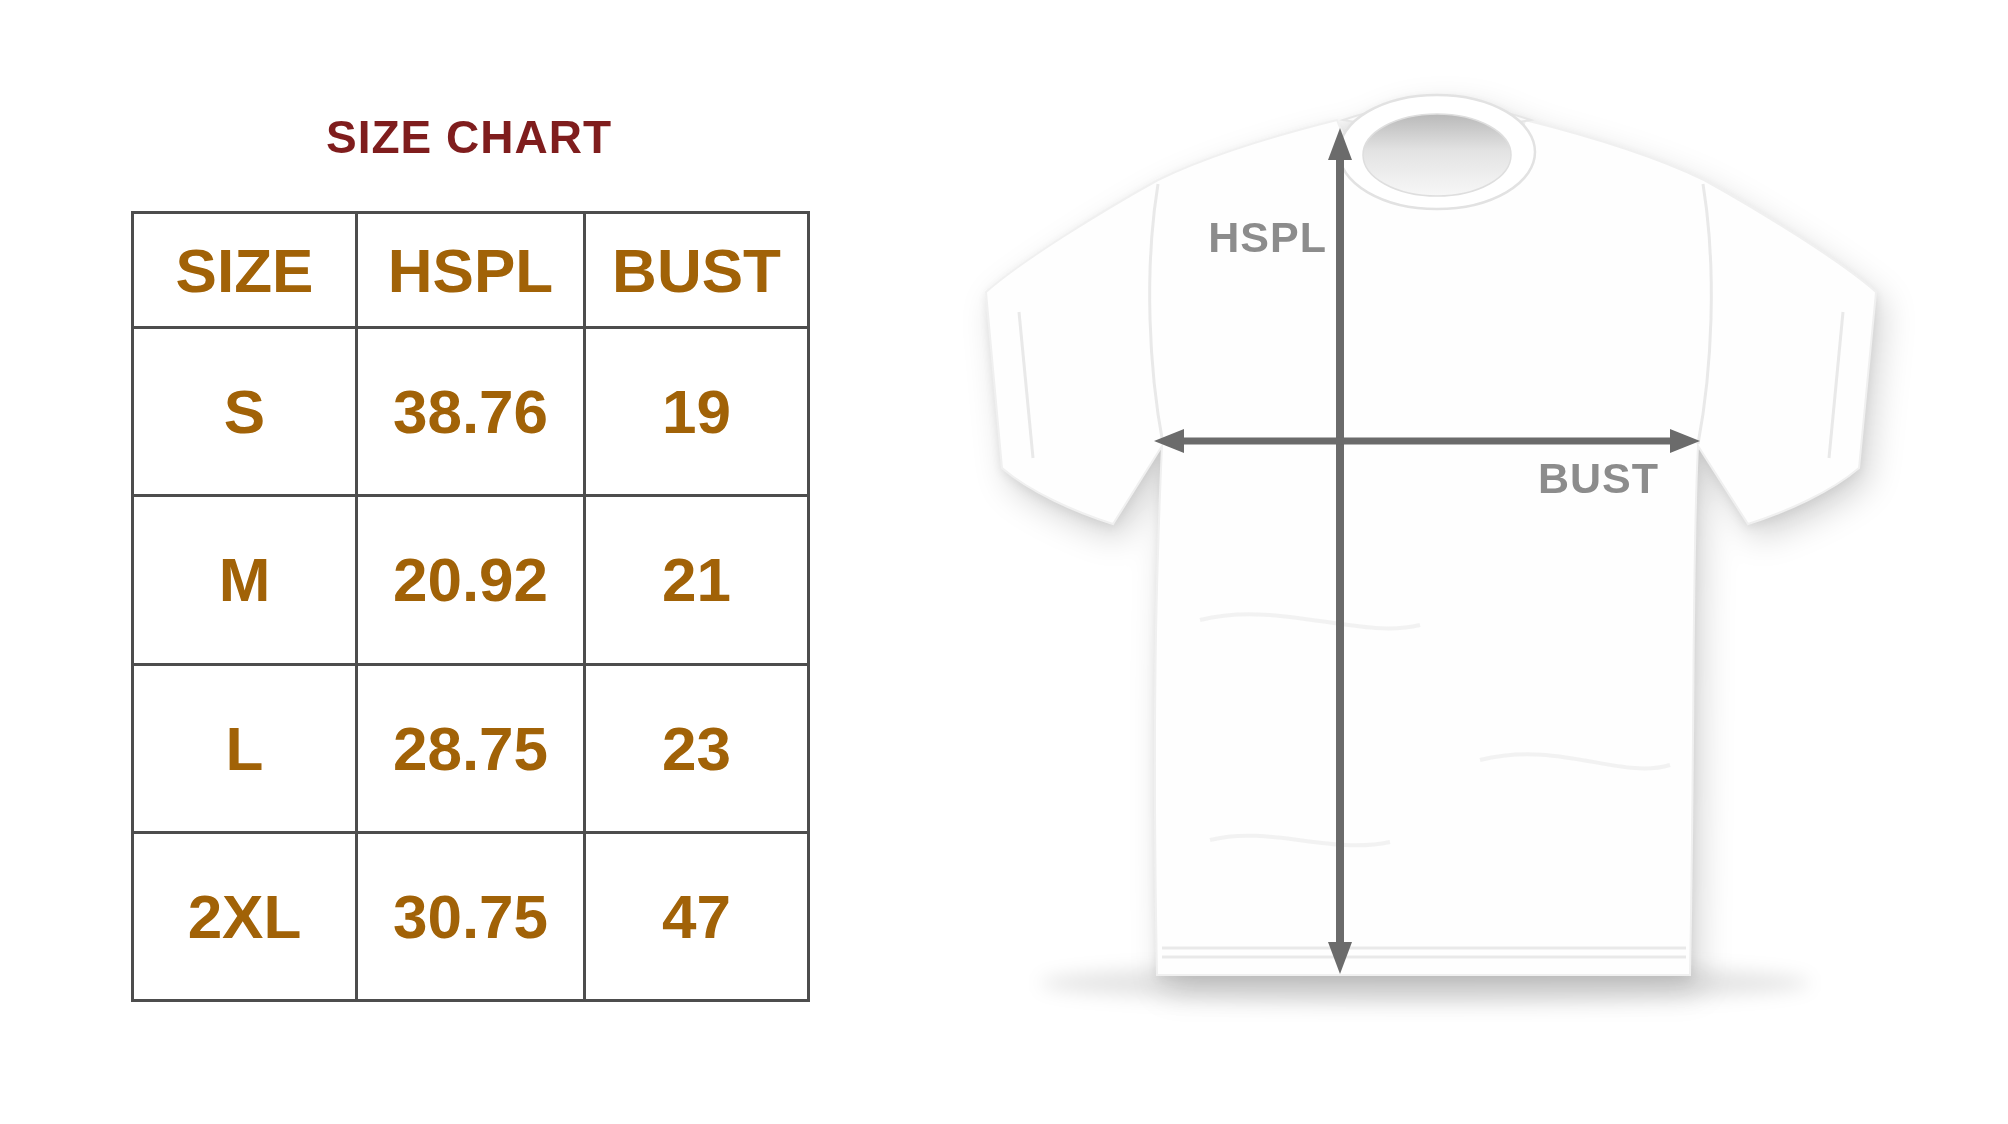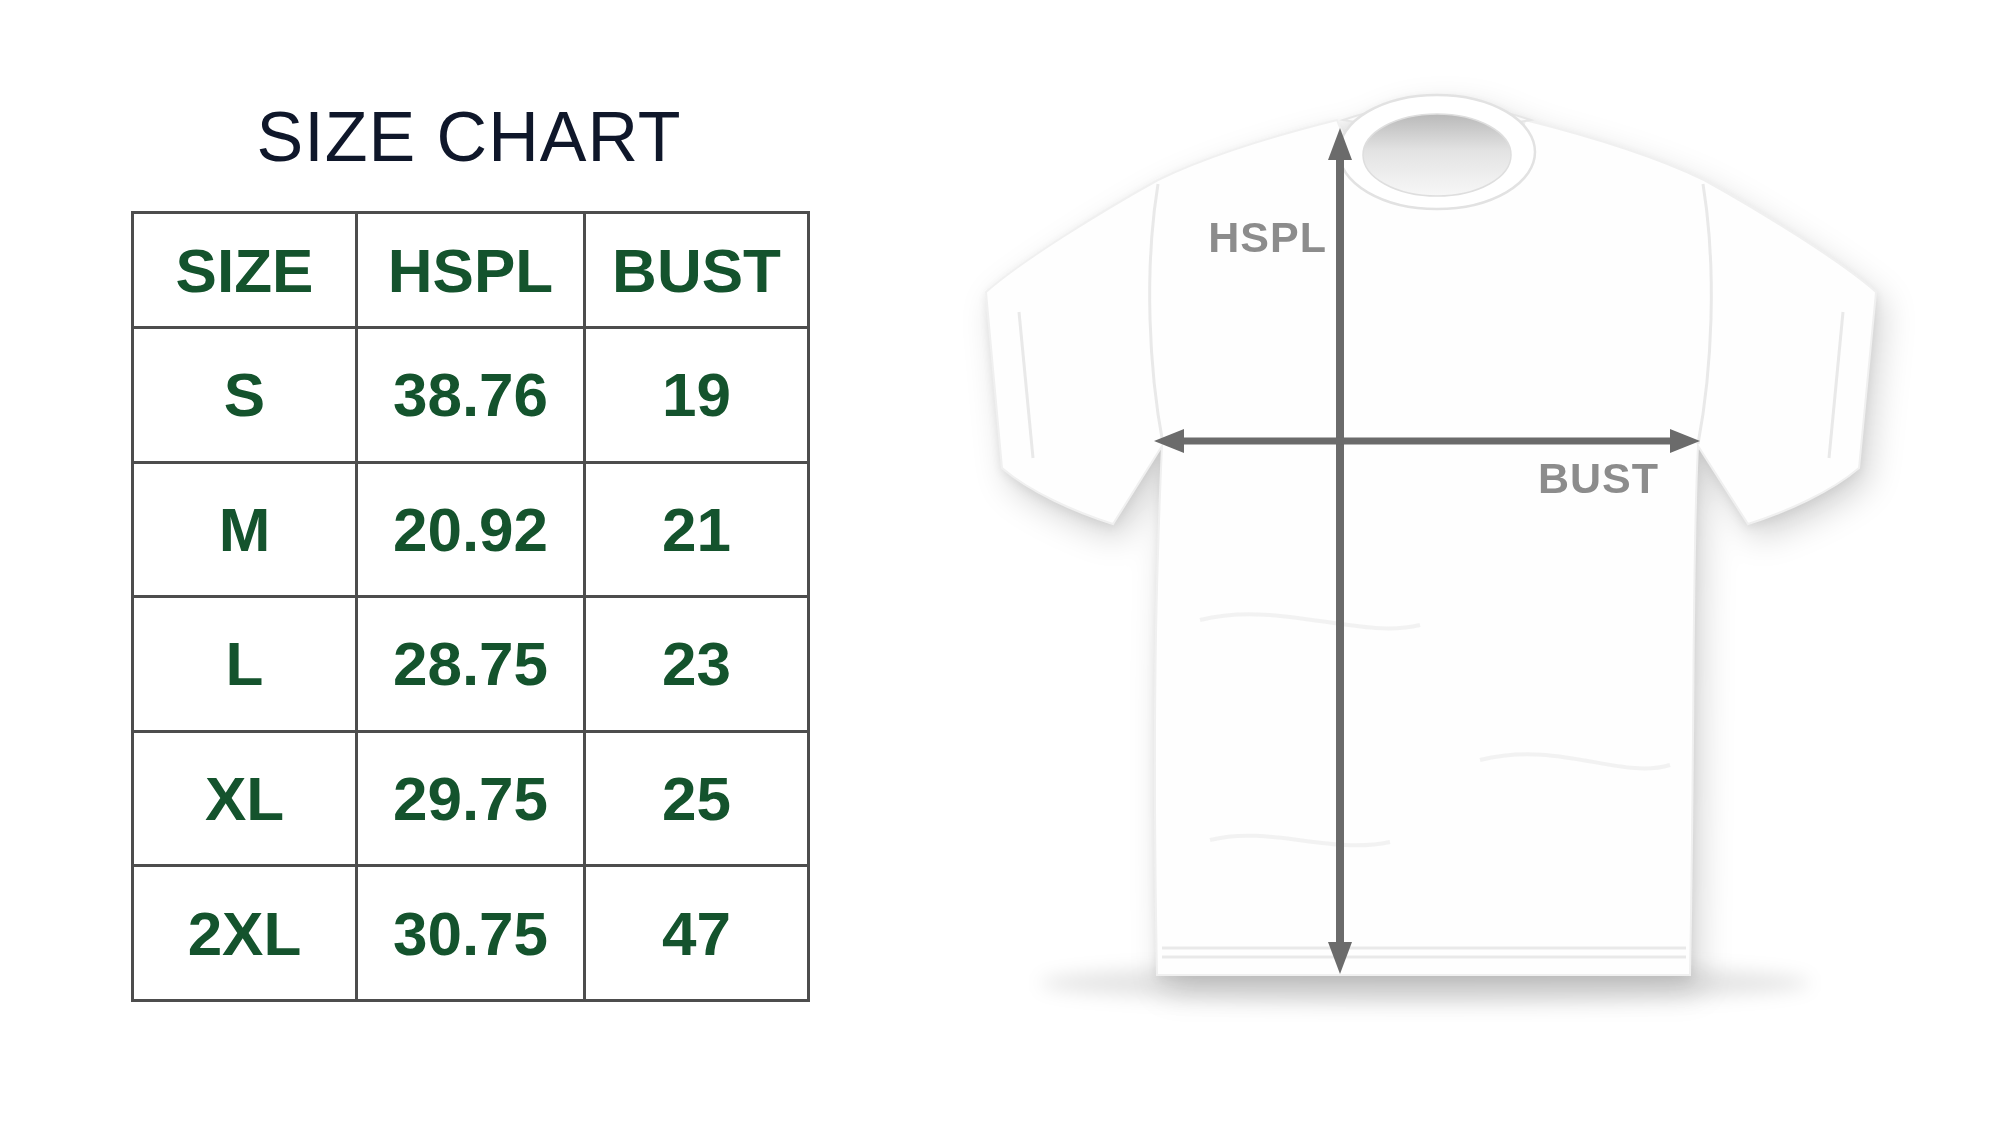--- a/index.html
+++ b/index.html
@@ -8,38 +8,38 @@
     width:2008px;height:1124px;
     background:#ffffff;
     overflow:hidden;
     font-family:"Liberation Sans", sans-serif;
   }
   
   .chart-title{
     position:absolute;
     left:131px;top:102px;width:676px;
     text-align:center;
-    font-size:70px;font-weight:400;color:#0f172a;
+    font-size:46px;font-weight:700;color:#7f1d1d;
     letter-spacing:1px;
     line-height:70px;
     white-space:nowrap;
   }
   .size-table{
     position:absolute;
     left:131px;top:211px;
     width:676px;height:791px;
     border-collapse:collapse;
     table-layout:fixed;
   }
   .size-table th,.size-table td{
     border:3px solid #4d4d4d;
     text-align:center;
     vertical-align:middle;
     font-weight:700;
-    color:#14532d;
+    color:#a16207;
     font-size:62px;
     padding:0;
   }
   .size-table th{height:112px;}
   .size-table td{height:107px;}
   
   .diagram-svg{position:absolute;left:0;top:0;}
   .shirt-group{filter:drop-shadow(8px 14px 16px rgba(0,0,0,0.16)) drop-shadow(0px 3px 5px rgba(0,0,0,0.07));}
   .seam{fill:none;stroke:#e9e9e9;stroke-width:3;}
   .wrinkle{fill:none;stroke:#f1f1f1;stroke-width:4;opacity:.9;}
@@ -75,25 +75,20 @@
       </tr>
       <tr>
         <td>M</td>
         <td>20.92</td>
         <td>21</td>
       </tr>
       <tr>
         <td>L</td>
         <td>28.75</td>
         <td>23</td>
-      </tr>
-      <tr>
-        <td>XL</td>
-        <td>29.75</td>
-        <td>25</td>
       </tr>
       <tr>
         <td>2XL</td>
         <td>30.75</td>
         <td>47</td>
       </tr>
     </tbody>
   </table>
 
   <svg class="diagram-svg" width="2008" height="1124" viewBox="0 0 2008 1124">

